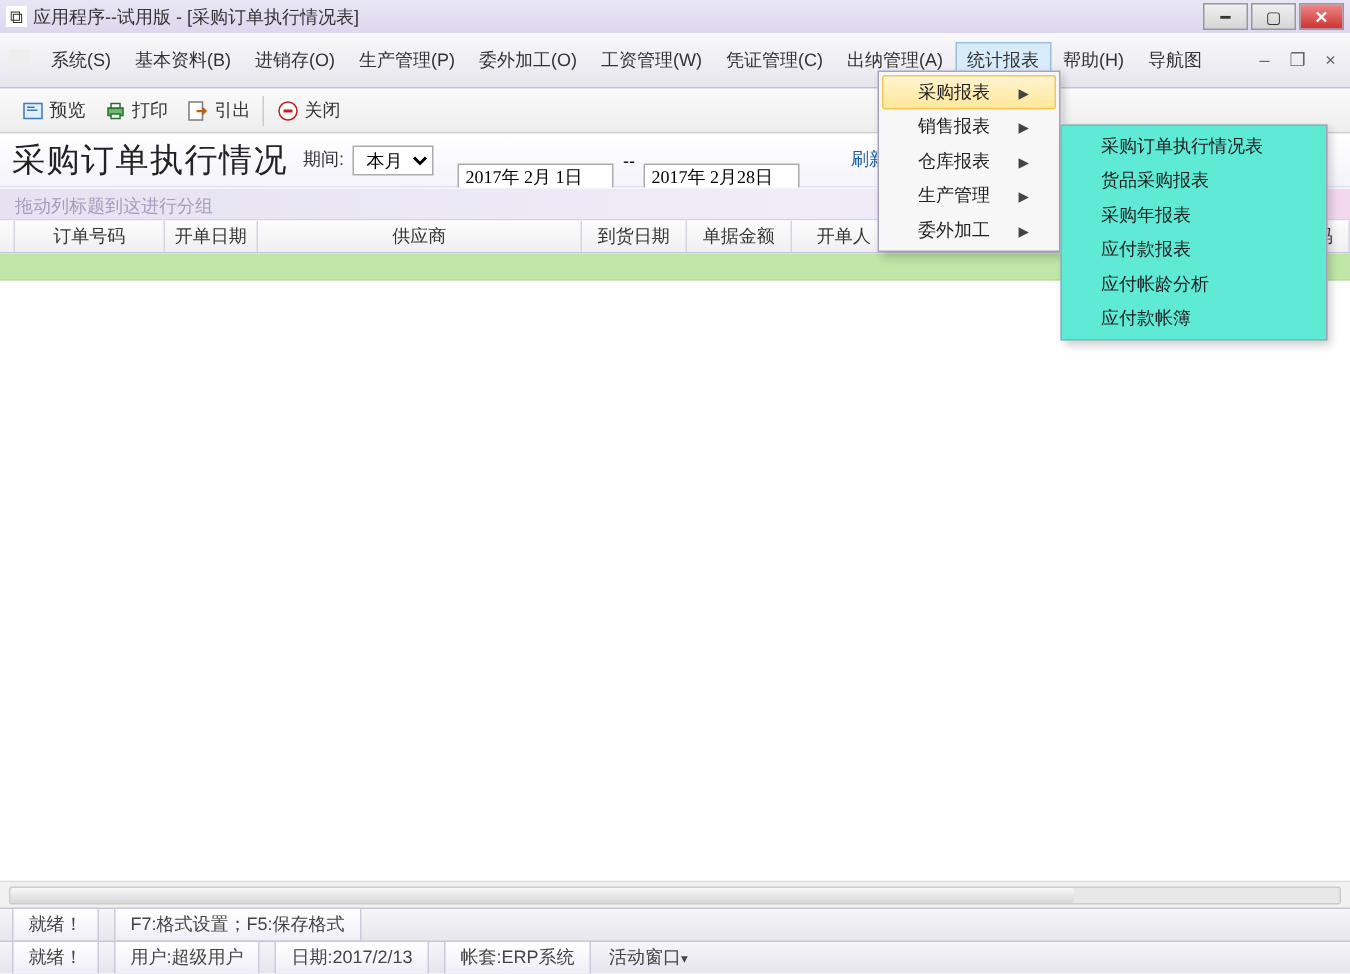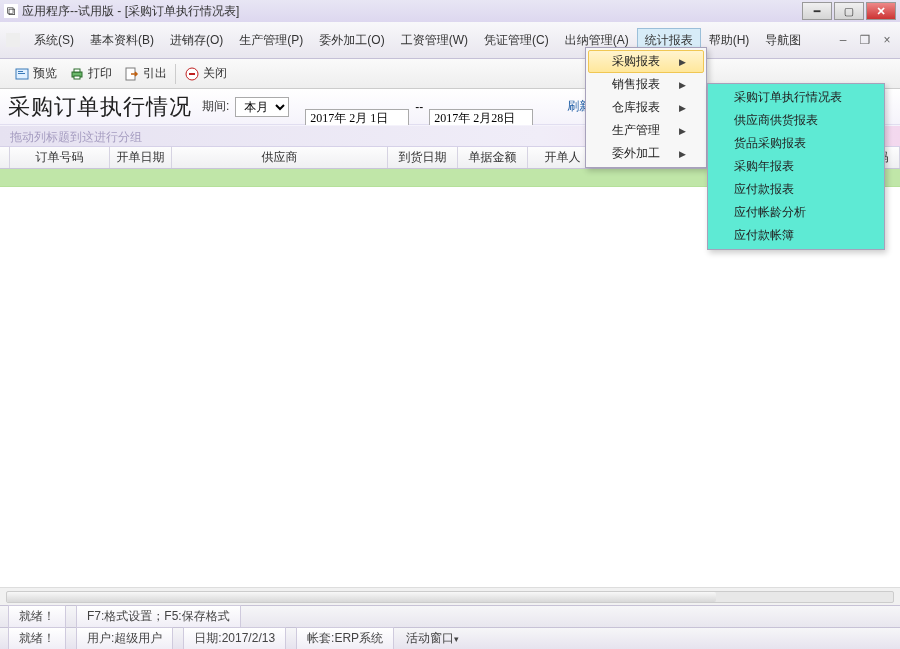--- a/index.html
+++ b/index.html
@@ -365,23 +365,20 @@
     <span>委外加工</span>
       <span class="dd-arrow">▶</span>
   </div>
 </div>
 
 <div class="dropdown2">
   <div class="dd-item">
       <span>采购订单执行情况表</span>
     </div>
   <div class="dd-item">
-      <span>供应商供货报表</span>
-    </div>
-  <div class="dd-item">
       <span>货品采购报表</span>
     </div>
   <div class="dd-item">
       <span>采购年报表</span>
     </div>
   <div class="dd-item">
       <span>应付款报表</span>
     </div>
   <div class="dd-item">
       <span>应付帐龄分析</span>

